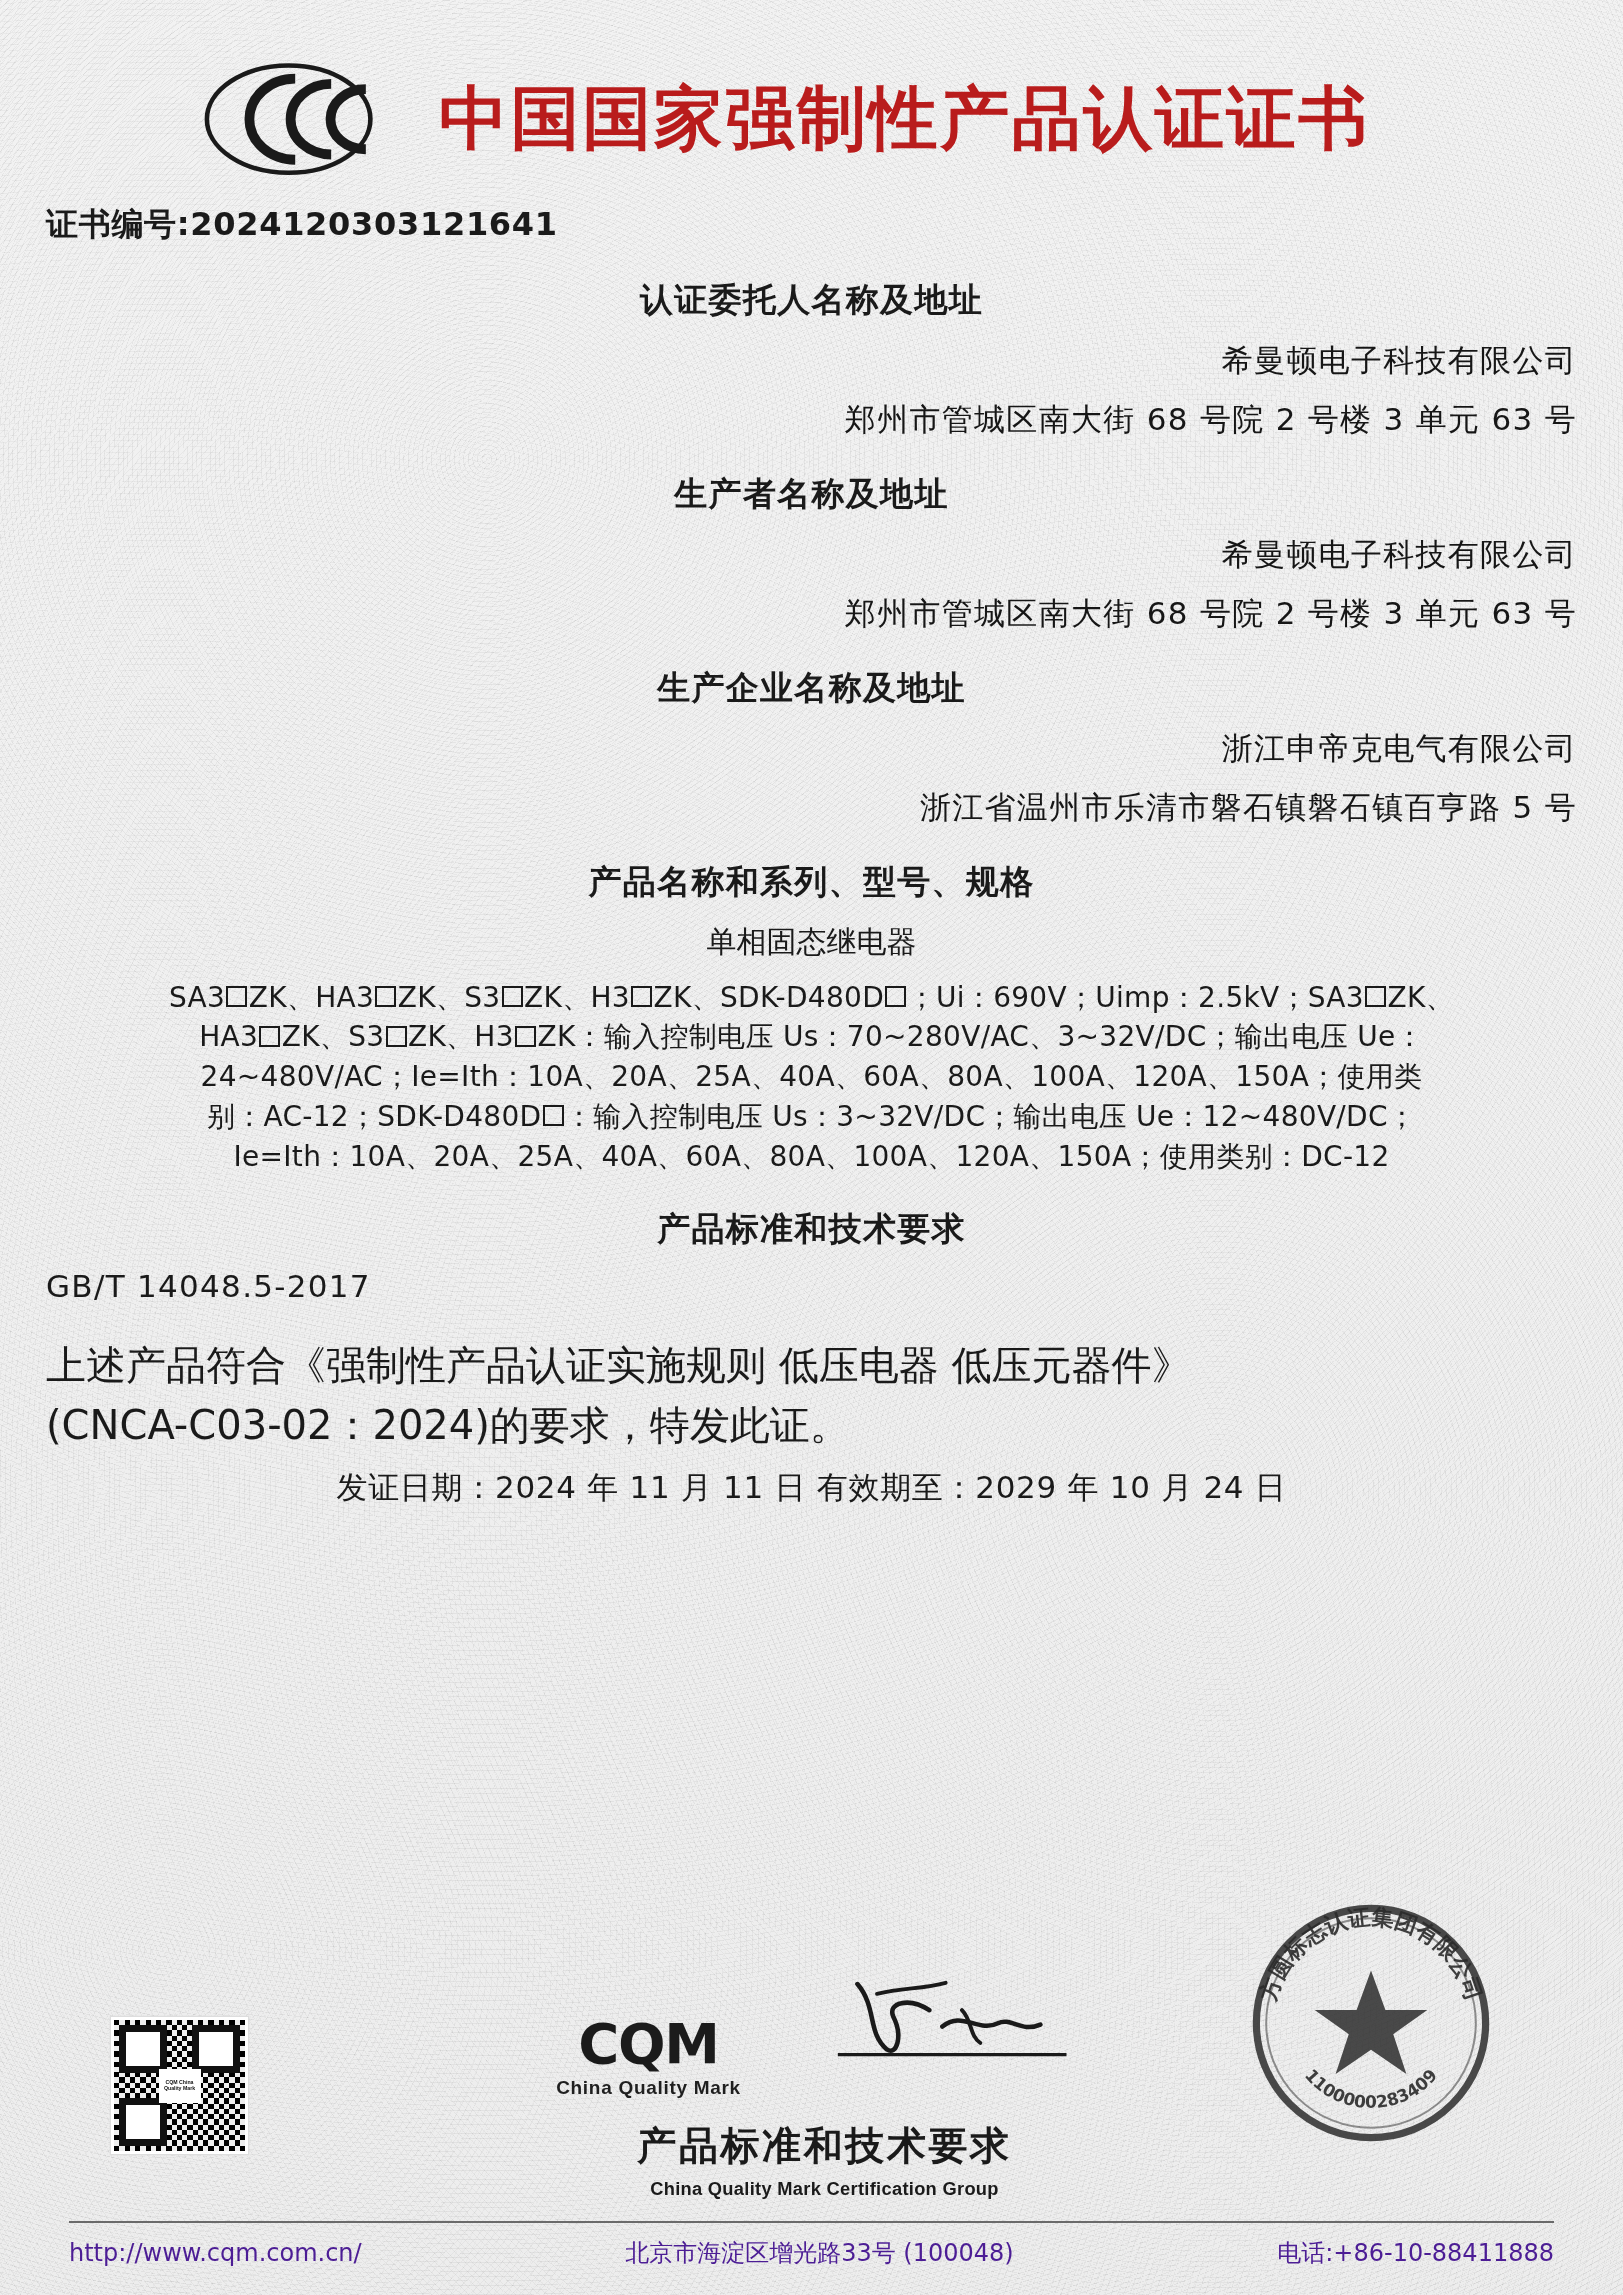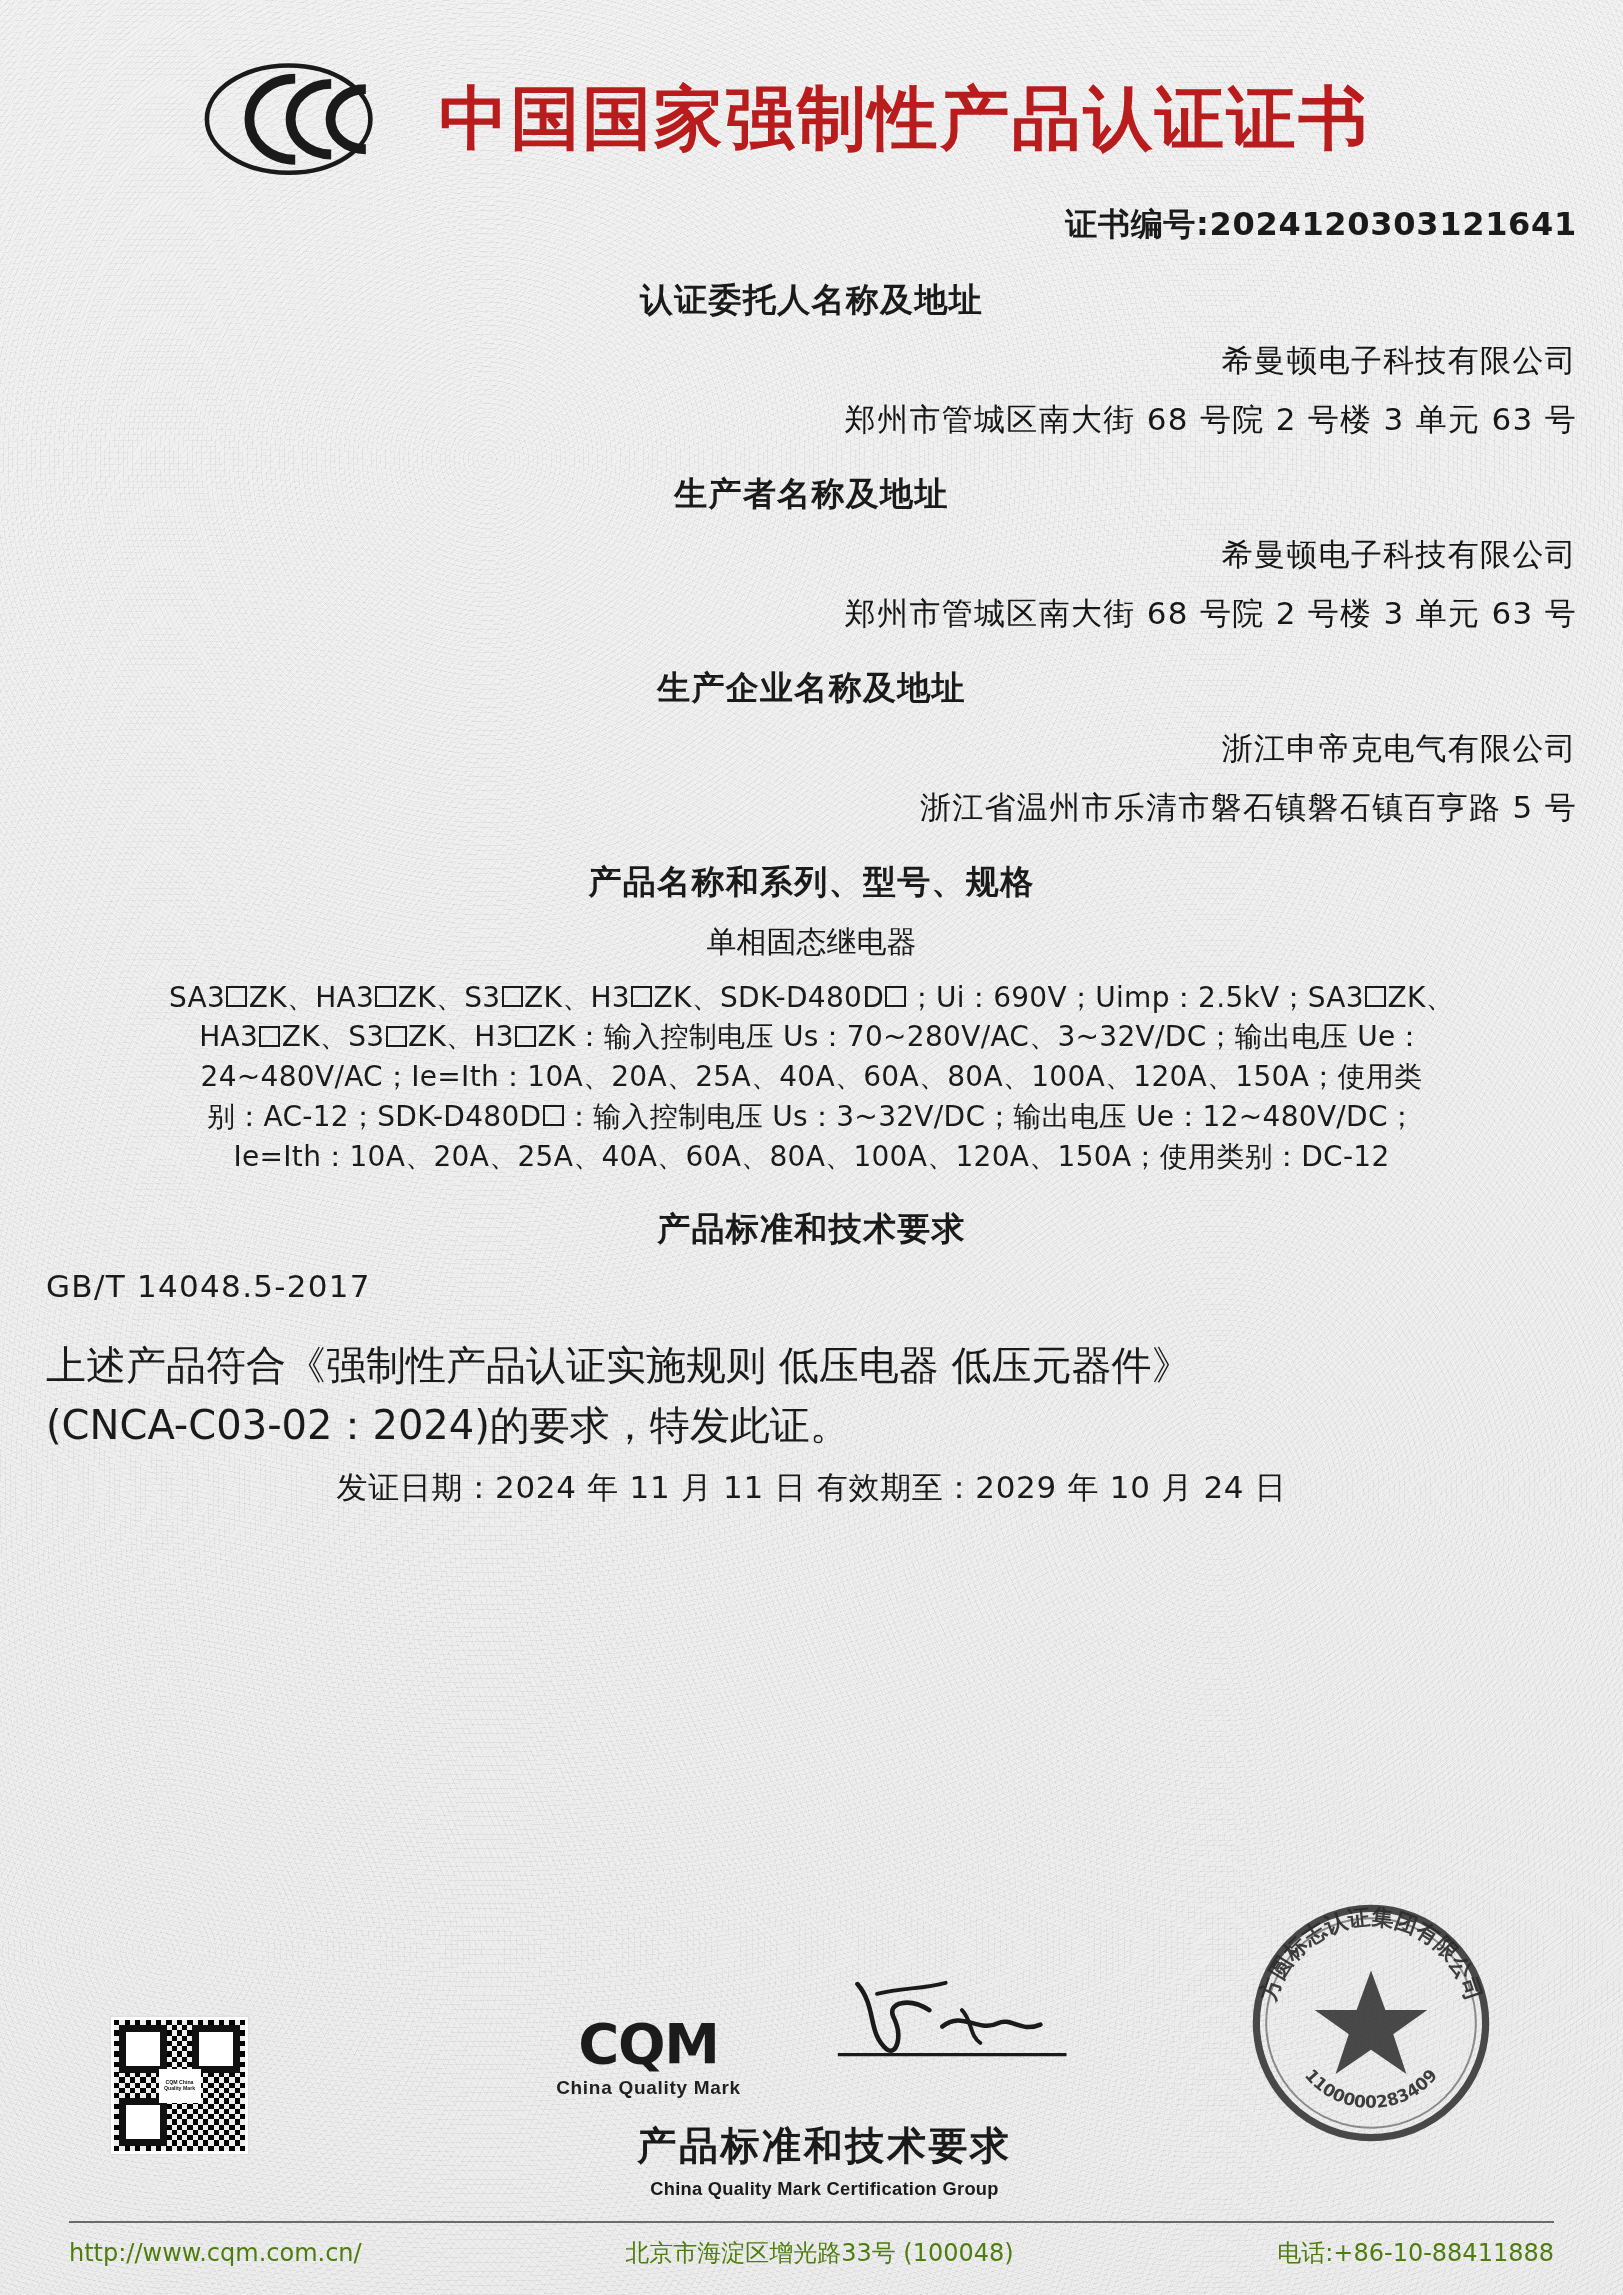--- a/index.html
+++ b/index.html
@@ -54,21 +54,21 @@
   .main-title {
     font-family: "DejaVu Sans", sans-serif;
     font-size: 69px;
     font-weight: 700;
     letter-spacing: 2.6px;
     white-space: nowrap;
     color: #b91c1c;
   }
 
   .cert-no {
-    text-align: right;
+    text-align: left;
     font-size: 32px;
     font-weight: 700;
     margin-top: 23.6px;
     letter-spacing: 0.7px;
     font-family: "DejaVu Sans", sans-serif;
   }
 
   .section-label {
     text-align: center;
     font-size: 33px;
@@ -263,21 +263,21 @@
     left: 69px;
     right: 69px;
     bottom: 26px;
     border-top: 2px solid #6a6a6a;
     padding-top: 14.4px;
     display: flex;
     justify-content: space-between;
     align-items: center;
     font-size: 24px;
     font-family: "DejaVu Sans", sans-serif;
-    color: #4d7c0f;
+    color: #4c1d95;
     text-align: right;
   }
 </style>
 </head>
 <body>
 
 <div class="bg-texture"></div>
 
 <div class="page">
 

